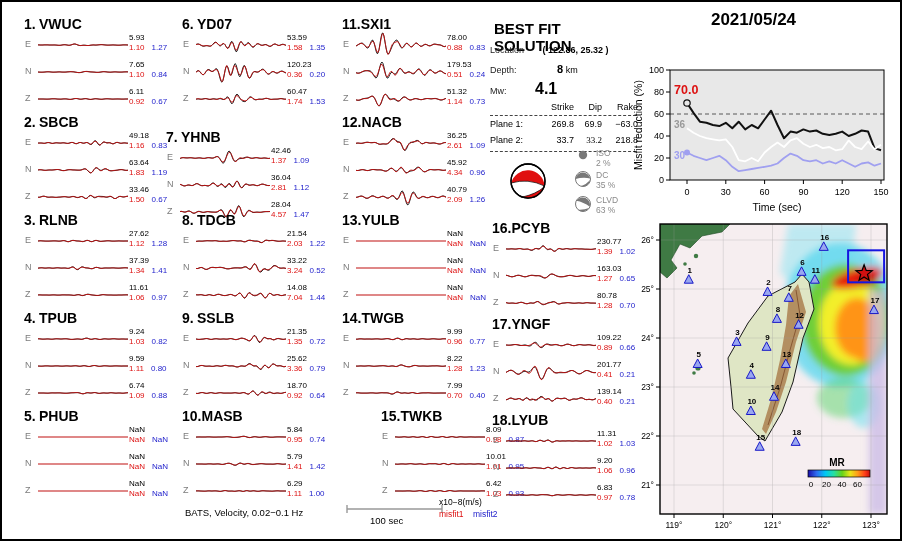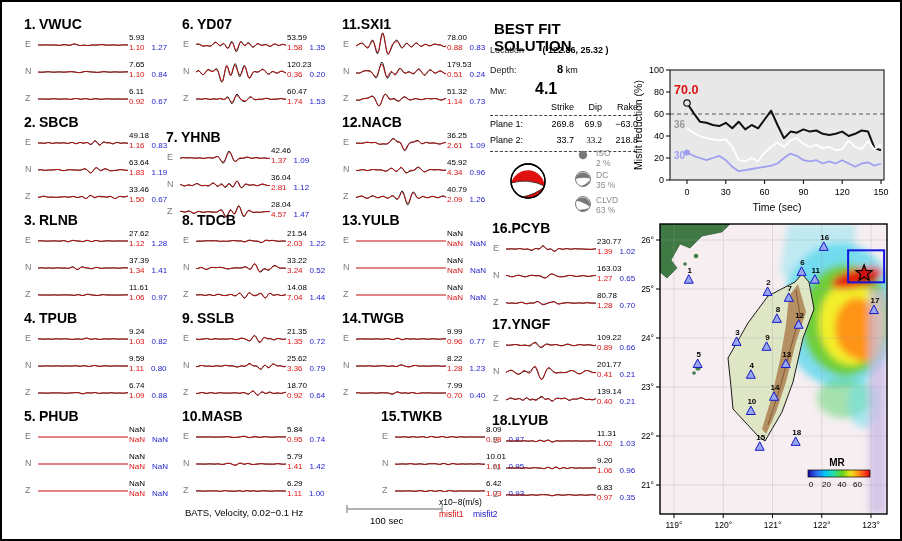--- a/index.html
+++ b/index.html
@@ -26,20 +26,21 @@
   .leg-item{position:absolute;left:84px;height:20px;color:#8a8a8a;font-size:8.5px;line-height:10px;white-space:nowrap;}
   .leg-txt{position:absolute;left:22px;top:0;}
   .foot{position:absolute;color:#000;white-space:nowrap;}
 </style>
 </head>
 <body>
 
 <div class="frame">
 
   <div class="hdr">
+    <div>2021/05/24</div>
   </div>
 
   <div id="stations-layer">
       <div class="station" style="left:18px;top:12px;">
         <div class="st-head"><span class="st-num">1.</span><span>VWUC</span></div>
         <div class="chan-row" style="top:18px;">
           <span class="chan-letter">E</span>
           <svg class="trace-svg" width="92" height="26">
             <path d="M 0,12.9 1,12.9 2,13.0 3,13.0 4,13.0 5,13.0 6,12.9 7,12.9 8,12.9 9,12.9 10,12.9 11,13.0 12,13.0 13,13.0 14,13.0 15,13.0 16,13.0 17,13.0 18,13.1 19,13.2 20,13.3 21,13.3 22,13.3 23,13.2 24,13.0 25,12.8 26,12.7 27,12.7 28,12.8 29,13.0 30,13.2 31,13.3 32,13.2 33,13.0 34,12.6 35,12.3 36,12.0 37,12.0 38,12.3 39,12.7 40,13.1 41,13.4 42,13.6 43,13.5 44,13.4 45,13.2 46,13.2 47,13.2 48,13.3 49,13.5 50,13.5 51,13.5 52,13.3 53,13.2 54,13.1 55,13.0 56,13.0 57,13.1 58,13.1 59,13.0 60,12.9 61,12.8 62,12.7 63,12.6 64,12.6 65,12.7 66,12.8 67,12.9 68,13.0 69,13.1 70,13.1 71,13.1 72,13.1 73,13.0 74,13.0 75,12.9 76,13.0 77,13.0 78,13.1 79,13.2 80,13.2 81,13.2 82,13.2 83,13.1 84,13.0 85,12.9 86,12.9 87,12.9 88,12.9 89,12.9 90,13.0" fill="none" stroke="#111111" stroke-width="0.9"></path>
             <path d="M 0,12.9 1,12.9 2,13.0 3,13.0 4,13.0 5,13.0 6,12.9 7,12.9 8,12.9 9,12.9 10,12.9 11,13.0 12,13.0 13,13.0 14,13.0 15,13.0 16,12.9 17,13.0 18,13.0 19,13.1 20,13.2 21,13.3 22,13.3 23,13.2 24,13.0 25,12.9 26,12.8 27,12.8 28,12.9 29,13.0 30,13.2 31,13.3 32,13.2 33,12.9 34,12.6 35,12.2 36,12.0 37,12.0 38,12.2 39,12.6 40,13.0 41,13.3 42,13.5 43,13.5 44,13.4 45,13.3 46,13.3 47,13.4 48,13.5 49,13.5 50,13.5 51,13.5 52,13.3 53,13.1 54,13.0 55,12.9 56,12.9 57,13.0 58,13.0 59,13.0 60,12.9 61,12.8 62,12.7 63,12.7 64,12.7 65,12.8 66,12.9 67,13.0 68,13.1 69,13.1 70,13.2 71,13.1 72,13.1 73,13.0 74,13.0 75,12.9 76,13.0 77,13.0 78,13.1 79,13.1 80,13.2 81,13.2 82,13.1 83,13.1 84,13.0 85,12.9 86,12.9 87,12.9 88,12.9 89,13.0 90,13.0" fill="none" stroke="#c01010" stroke-width="0.9"></path>
@@ -506,21 +507,21 @@
             <path d="M 0,13.2 1,13.1 2,13.1 3,13.0 4,12.9 5,12.9 6,13.0 7,13.0 8,13.1 9,13.0 10,12.9 11,12.8 12,12.8 13,12.9 14,13.1 15,13.2 16,13.2 17,13.1 18,13.0 19,12.8 20,12.8 21,12.9 22,13.1 23,13.2 24,13.2 25,13.1 26,13.0 27,12.8 28,12.7 29,12.7 30,12.8 31,12.9 32,12.9 33,13.0 34,13.1 35,13.2 36,13.4 37,13.5 38,13.5 39,13.3 40,12.9 41,12.6 42,12.4 43,12.6 44,12.9 45,13.3 46,13.5 47,13.4 48,12.9 49,12.4 50,12.2 51,12.4 52,12.9 53,13.4 54,13.7 55,13.5 56,13.1 57,12.7 58,12.6 59,12.8 60,13.2 61,13.5 62,13.5 63,13.2 64,12.8 65,12.6 66,12.6 67,12.7 68,13.0 69,13.2 70,13.2 71,13.1 72,13.0 73,12.9 74,12.9 75,13.0 76,13.1 77,13.1 78,13.0 79,13.0 80,12.9 81,13.0 82,13.1 83,13.1 84,13.1 85,13.0 86,12.9 87,12.8 88,12.8 89,12.9 90,13.0" fill="none" stroke="#c01010" stroke-width="0.9"></path>
           </svg>
           <div class="vals"><span class="amp">9.20</span><span class="m1">1.06</span><span class="m2">0.96</span></div>
         </div>
         <div class="chan-row" style="top:72px;">
           <span class="chan-letter">Z</span>
           <svg class="trace-svg" width="92" height="26">
             <path d="M 0,13.1 1,12.9 2,12.8 3,12.8 4,12.8 5,12.9 6,13.0 7,13.0 8,13.1 9,13.1 10,13.1 11,13.0 12,13.0 13,12.9 14,12.8 15,12.8 16,12.8 17,12.9 18,13.1 19,13.2 20,13.3 21,13.3 22,13.2 23,13.1 24,12.9 25,12.8 26,12.8 27,12.8 28,13.0 29,13.1 30,13.2 31,13.2 32,13.1 33,12.9 34,12.8 35,12.7 36,12.7 37,12.7 38,12.7 39,12.7 40,12.7 41,12.7 42,12.8 43,13.1 44,13.4 45,13.7 46,13.8 47,13.7 48,13.4 49,13.1 50,12.8 51,12.7 52,12.7 53,12.8 54,13.0 55,13.1 56,13.2 57,13.2 58,13.1 59,13.0 60,12.9 61,12.8 62,12.7 63,12.7 64,12.7 65,12.8 66,12.9 67,13.0 68,13.2 69,13.3 70,13.3 71,13.2 72,13.1 73,12.9 74,12.8 75,12.8 76,12.9 77,13.0 78,13.1 79,13.2 80,13.3 81,13.2 82,13.1 83,12.9 84,12.8 85,12.7 86,12.8 87,12.8 88,12.9 89,13.0 90,13.1" fill="none" stroke="#111111" stroke-width="0.9"></path>
             <path d="M 0,13.1 1,12.9 2,12.8 3,12.8 4,12.8 5,12.9 6,13.0 7,13.1 8,13.1 9,13.1 10,13.1 11,13.0 12,12.9 13,12.9 14,12.9 15,12.9 16,12.9 17,13.0 18,13.0 19,13.1 20,13.2 21,13.2 22,13.2 23,13.1 24,13.0 25,12.9 26,12.8 27,12.8 28,12.9 29,13.0 30,13.2 31,13.2 32,13.2 33,13.0 34,12.8 35,12.7 36,12.6 37,12.6 38,12.7 39,12.8 40,12.8 41,12.9 42,13.0 43,13.1 44,13.3 45,13.4 46,13.6 47,13.6 48,13.4 49,13.2 50,13.0 51,12.8 52,12.7 53,12.8 54,12.9 55,13.0 56,13.2 57,13.2 58,13.2 59,13.1 60,13.0 61,12.8 62,12.7 63,12.7 64,12.7 65,12.8 66,12.9 67,13.1 68,13.2 69,13.2 70,13.2 71,13.1 72,13.0 73,12.9 74,12.9 75,12.9 76,12.9 77,13.0 78,13.1 79,13.2 80,13.2 81,13.1 82,13.1 83,12.9 84,12.9 85,12.8 86,12.8 87,12.8 88,12.9 89,13.0 90,13.1" fill="none" stroke="#c01010" stroke-width="0.9"></path>
           </svg>
-          <div class="vals"><span class="amp">6.83</span><span class="m1">0.97</span><span class="m2">0.35</span></div>
+          <div class="vals"><span class="amp">6.83</span><span class="m1">0.97</span><span class="m2">0.78</span></div>
         </div>
       </div>
     </div>
 
   <div class="sol">
     <div class="sol-title">BEST FIT SOLUTION</div>
     <div class="sol-row" style="top:27px;">
       <span class="sol-lab">Location</span>
       <span class="sol-val" style="margin-left:16px;">( 122.86,  25.32 )</span>
     </div>

